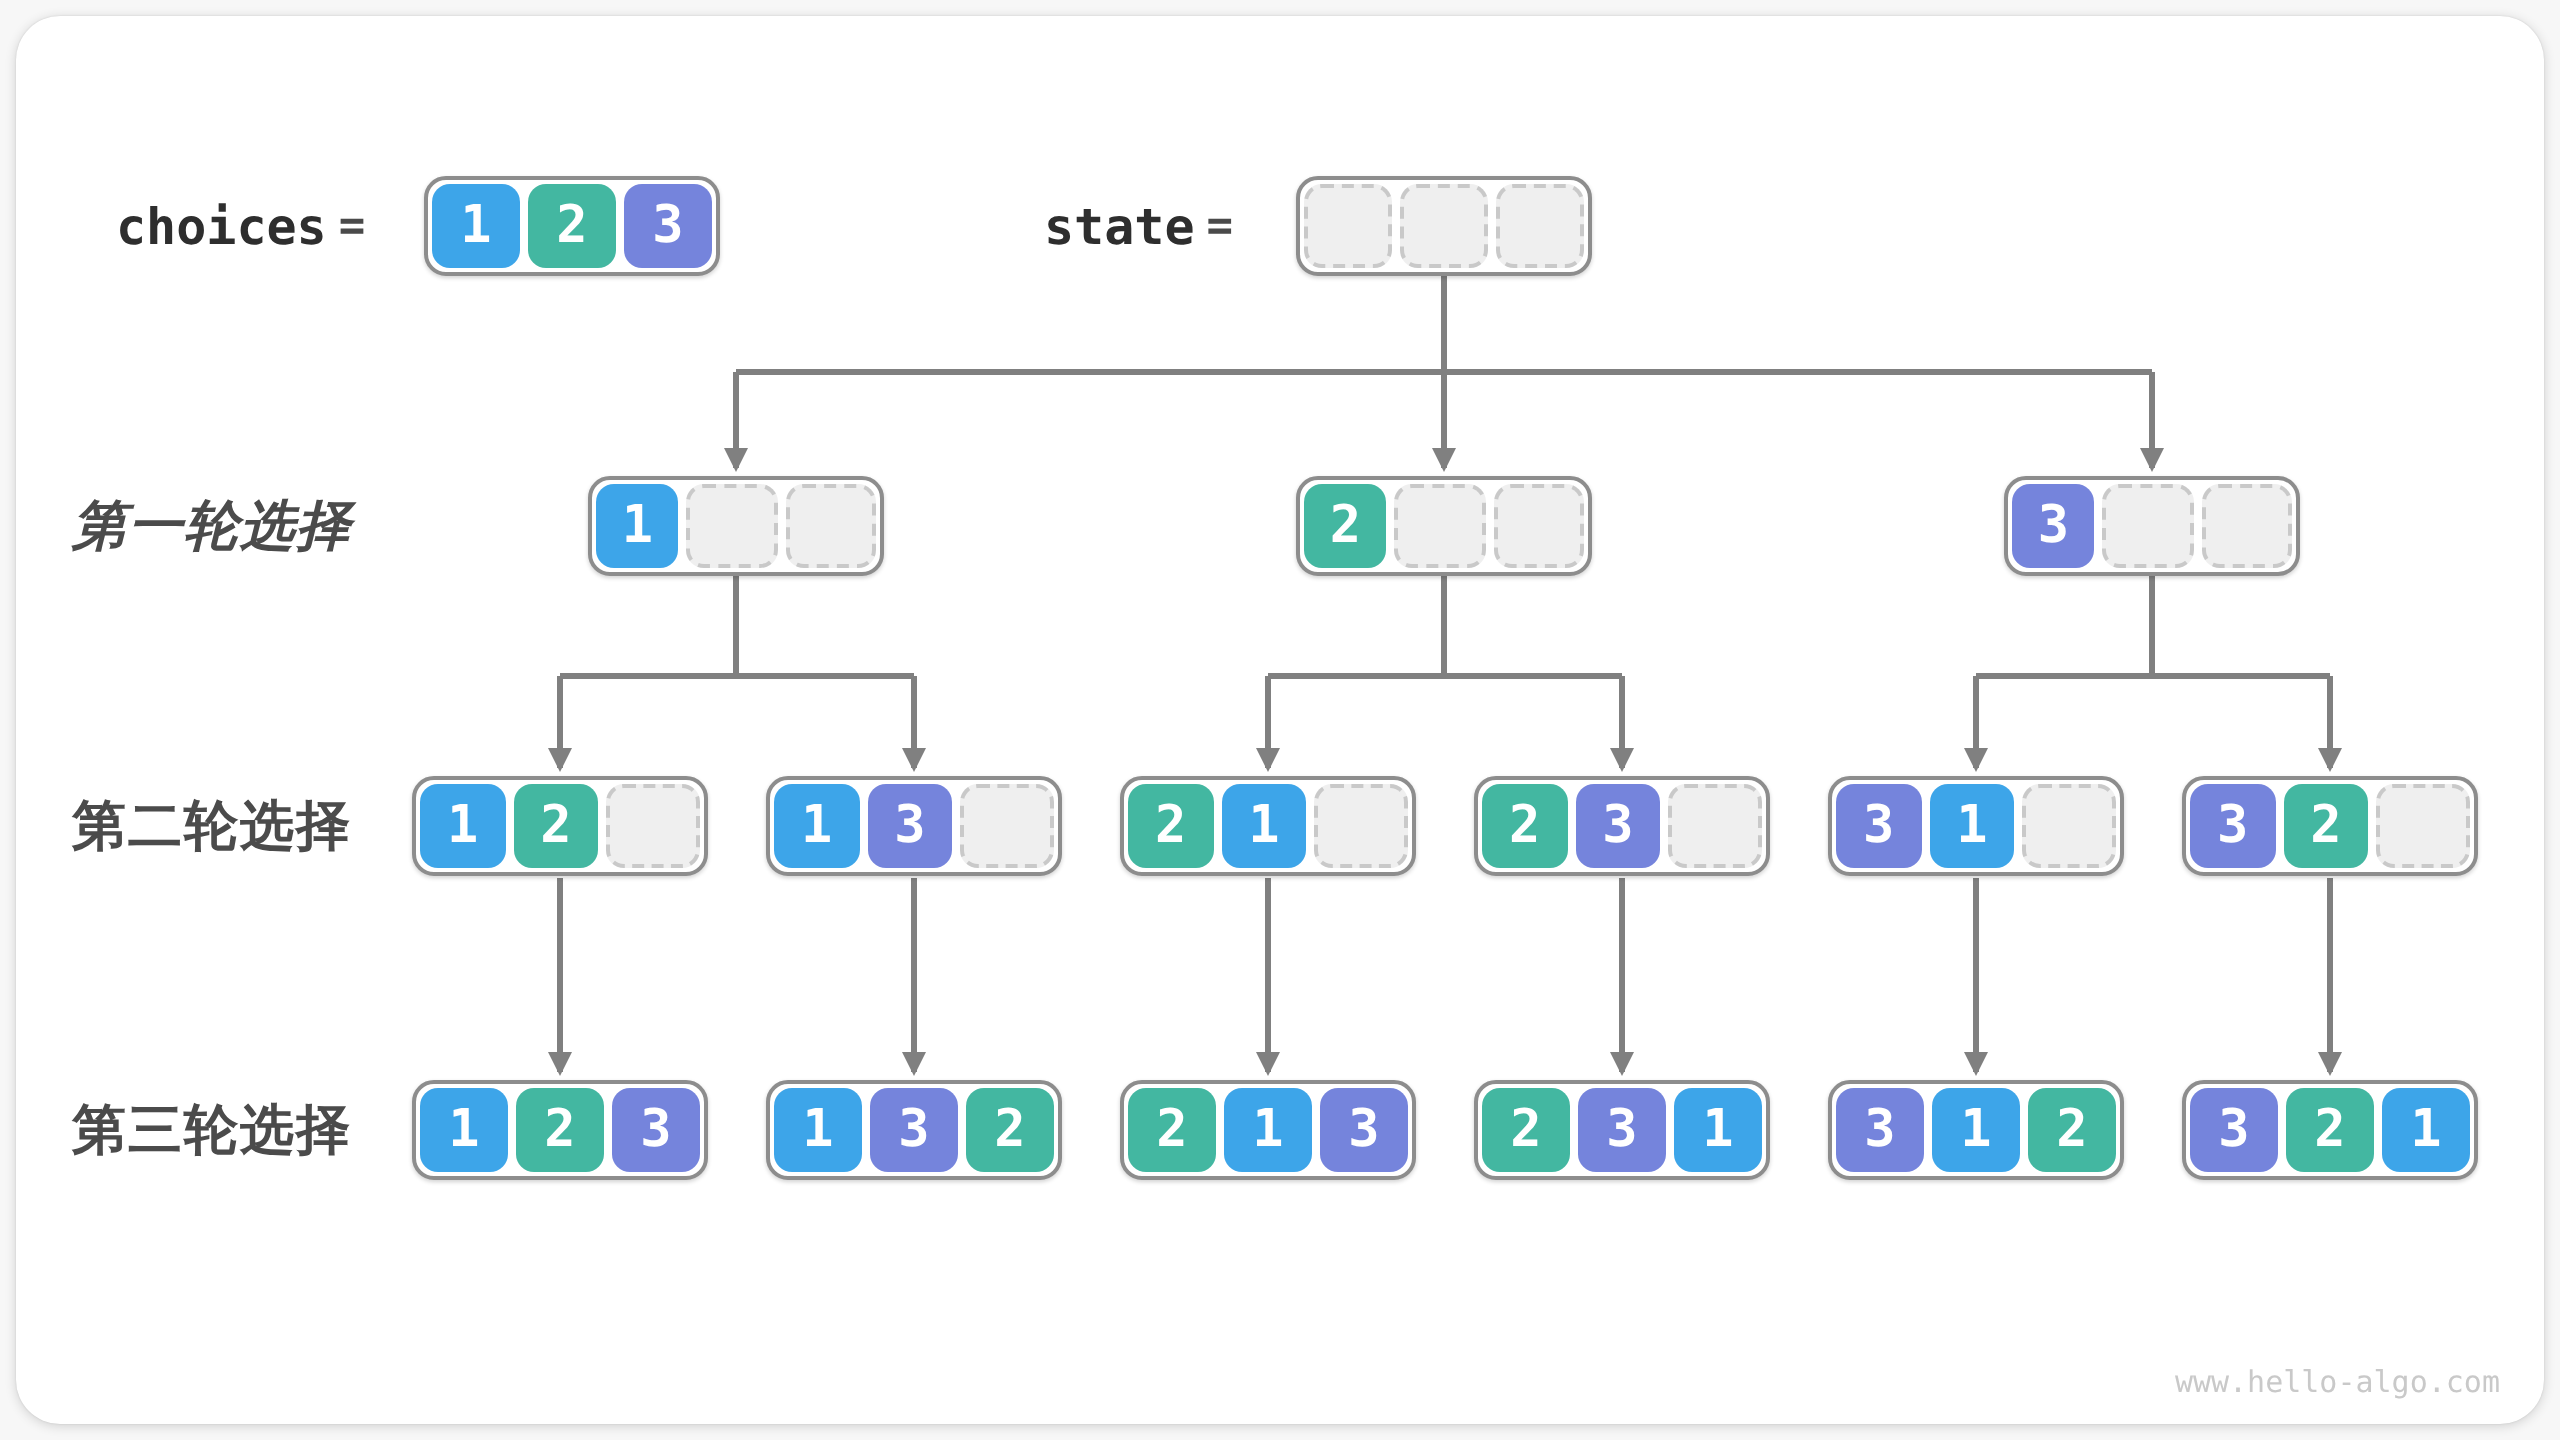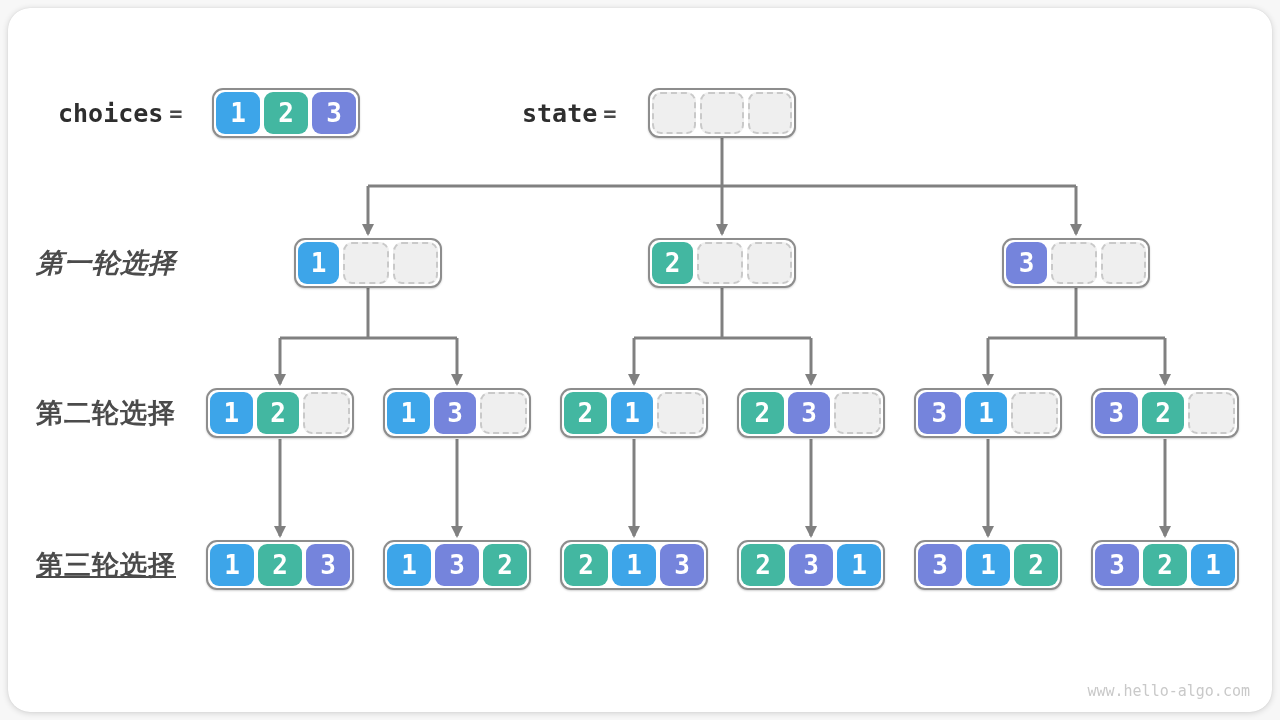--- a/index.html
+++ b/index.html
@@ -121,21 +121,21 @@
   <span class="eq">=</span>
 </div>
 <div class="abox" style="left:648px; top:88px;">
     <div class="cell empty"></div>
     <div class="cell empty"></div>
     <div class="cell empty"></div>
   </div>
 
 <div class="round-label" style="top:247px;font-style:italic;">第一轮选择</div>
 <div class="round-label" style="top:397px;">第二轮选择</div>
-<div class="round-label" style="top:549px;text-decoration:underline;">第三轮选择</div>
+<div class="round-label" style="top:549px;">第三轮选择</div>
 
 <div class="abox" style="left:294px; top:238px;">
     <div class="cell" style="background: rgb(61, 165, 233);">1</div>
     <div class="cell empty"></div>
     <div class="cell empty"></div>
   </div>
 <div class="abox" style="left:648px; top:238px;">
     <div class="cell" style="background: rgb(67, 183, 161);">2</div>
     <div class="cell empty"></div>
     <div class="cell empty"></div>

